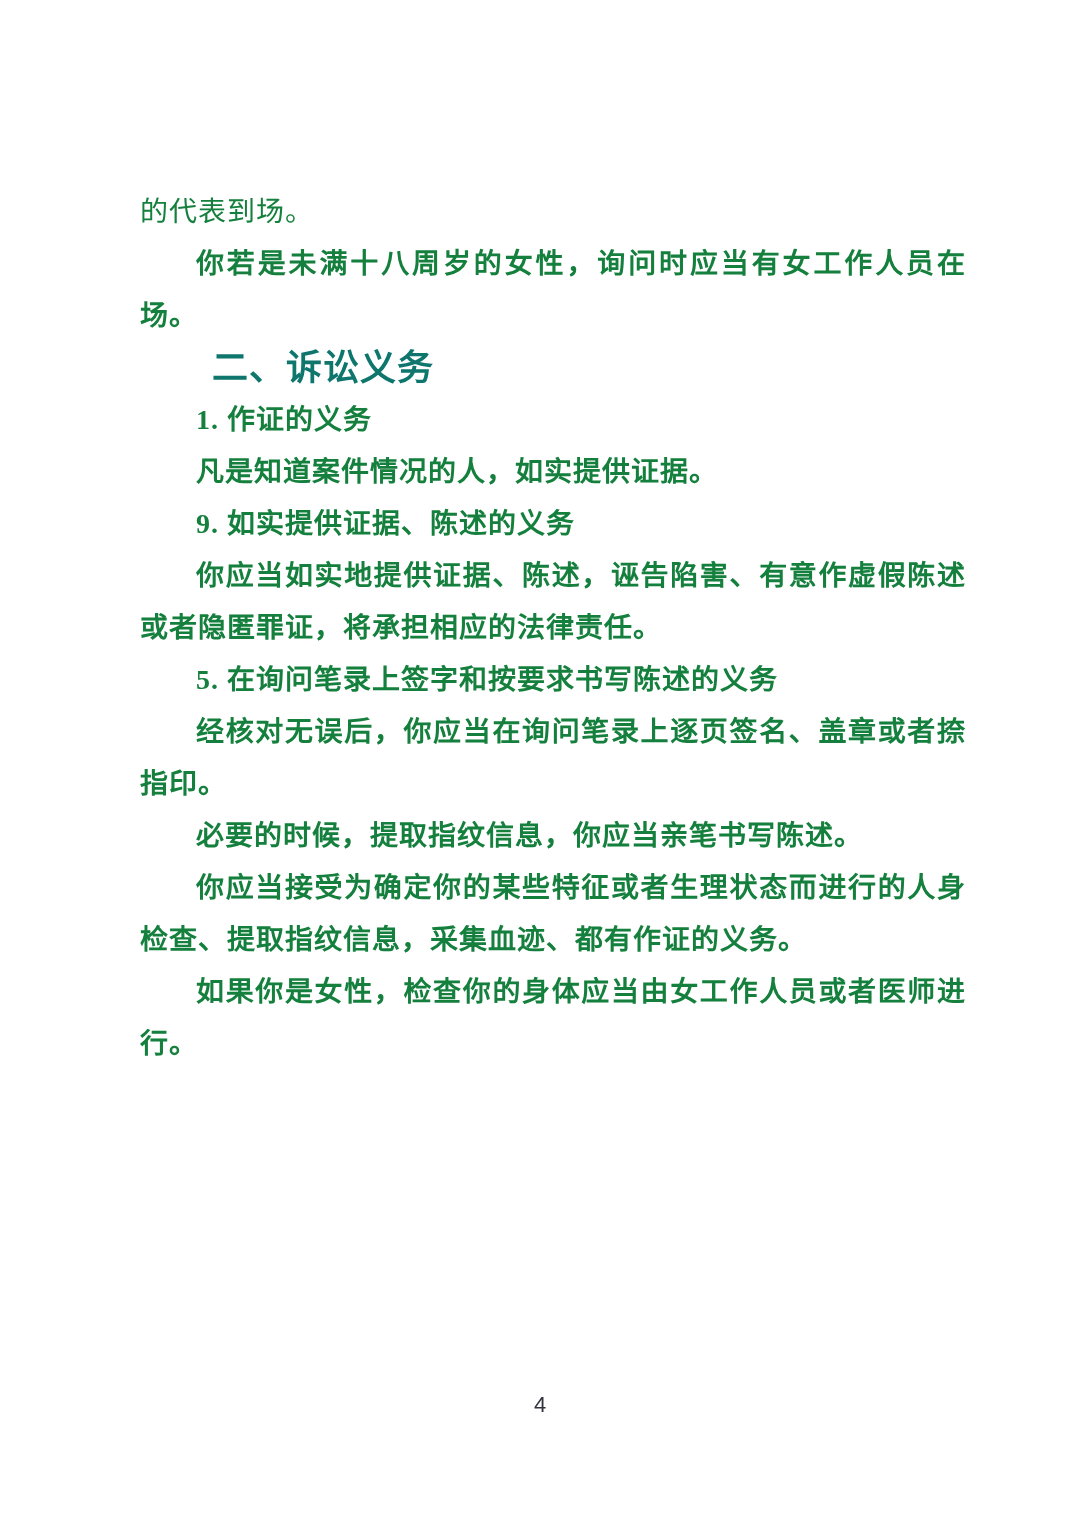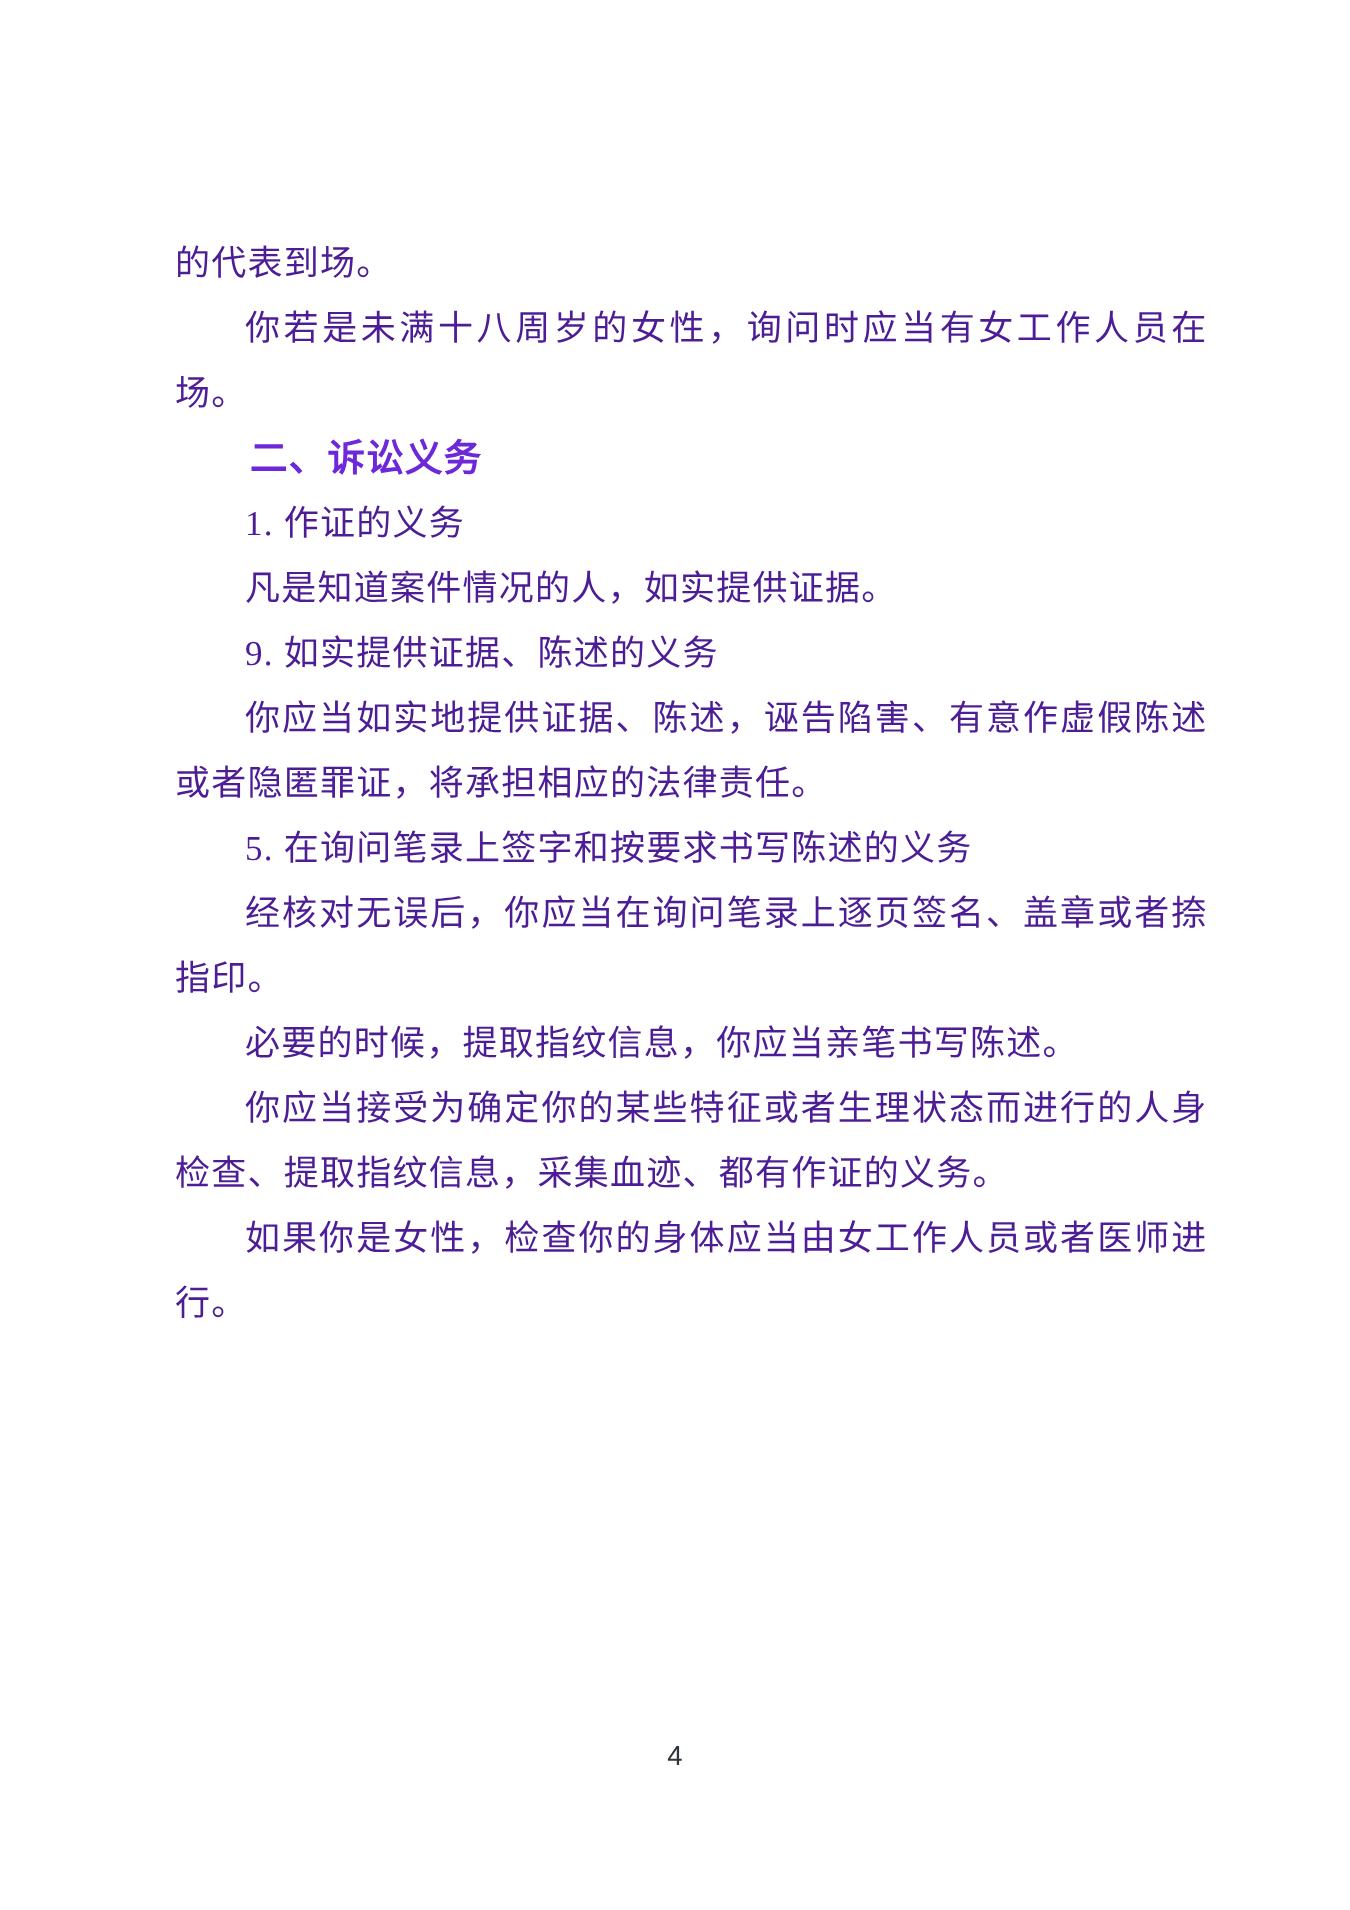--- a/index.html
+++ b/index.html
@@ -21,31 +21,32 @@
     top: 186px;
     left: 140px;
     width: 826px;
   }
   .para {
     margin: 0;
     font-size: 28px;
     line-height: 52px;
     letter-spacing: 1px;
     text-align: justify;
-    color: #4c1d95;
+    color: #15803d;
     font-weight: 400;
   }
   .para.indent {
     text-indent: 2em;
+    font-weight: bold;
   }
   .para.heading {
     font-family: "Liberation Sans", "DejaVu Sans", sans-serif;
     font-weight: 700;
-    font-size: 30px;
-    color: #6d28d9;
+    font-size: 36px;
+    color: #0f766e;
     text-align: left;
   }
   .page-footer {
     position: absolute;
     top: 1390px;
     left: 0;
     width: 100%;
     text-align: center;
   }
   .page-number {

